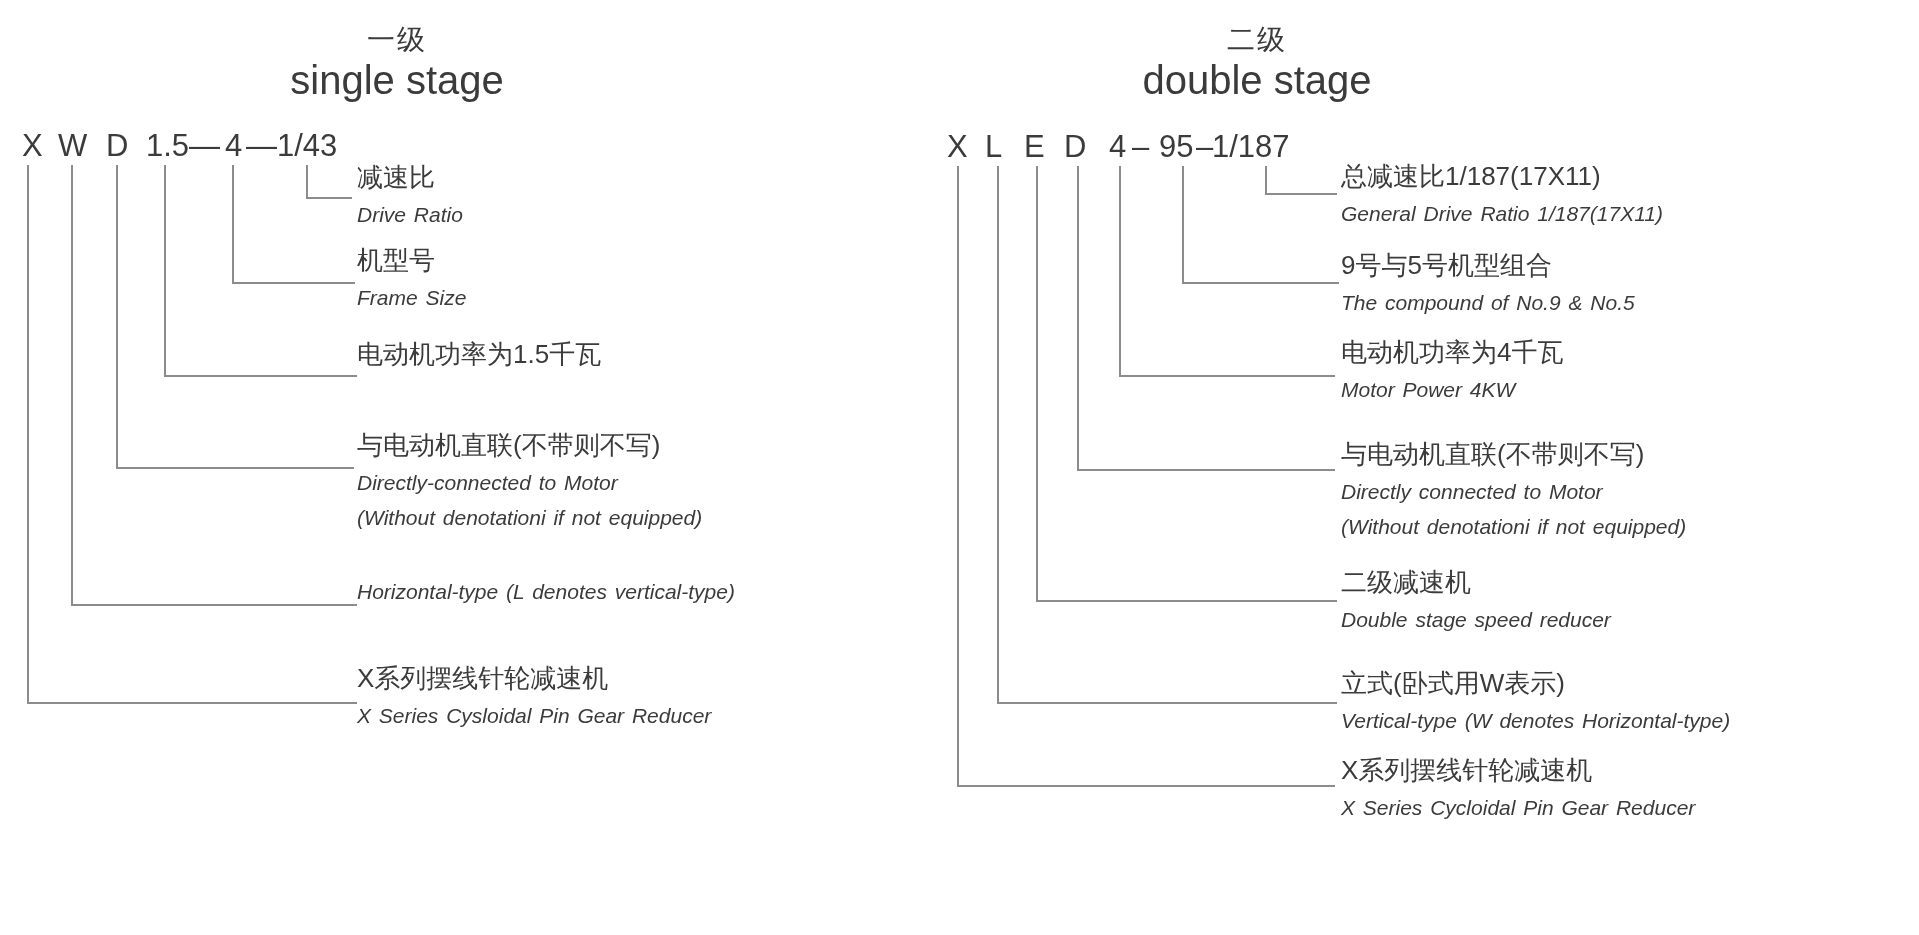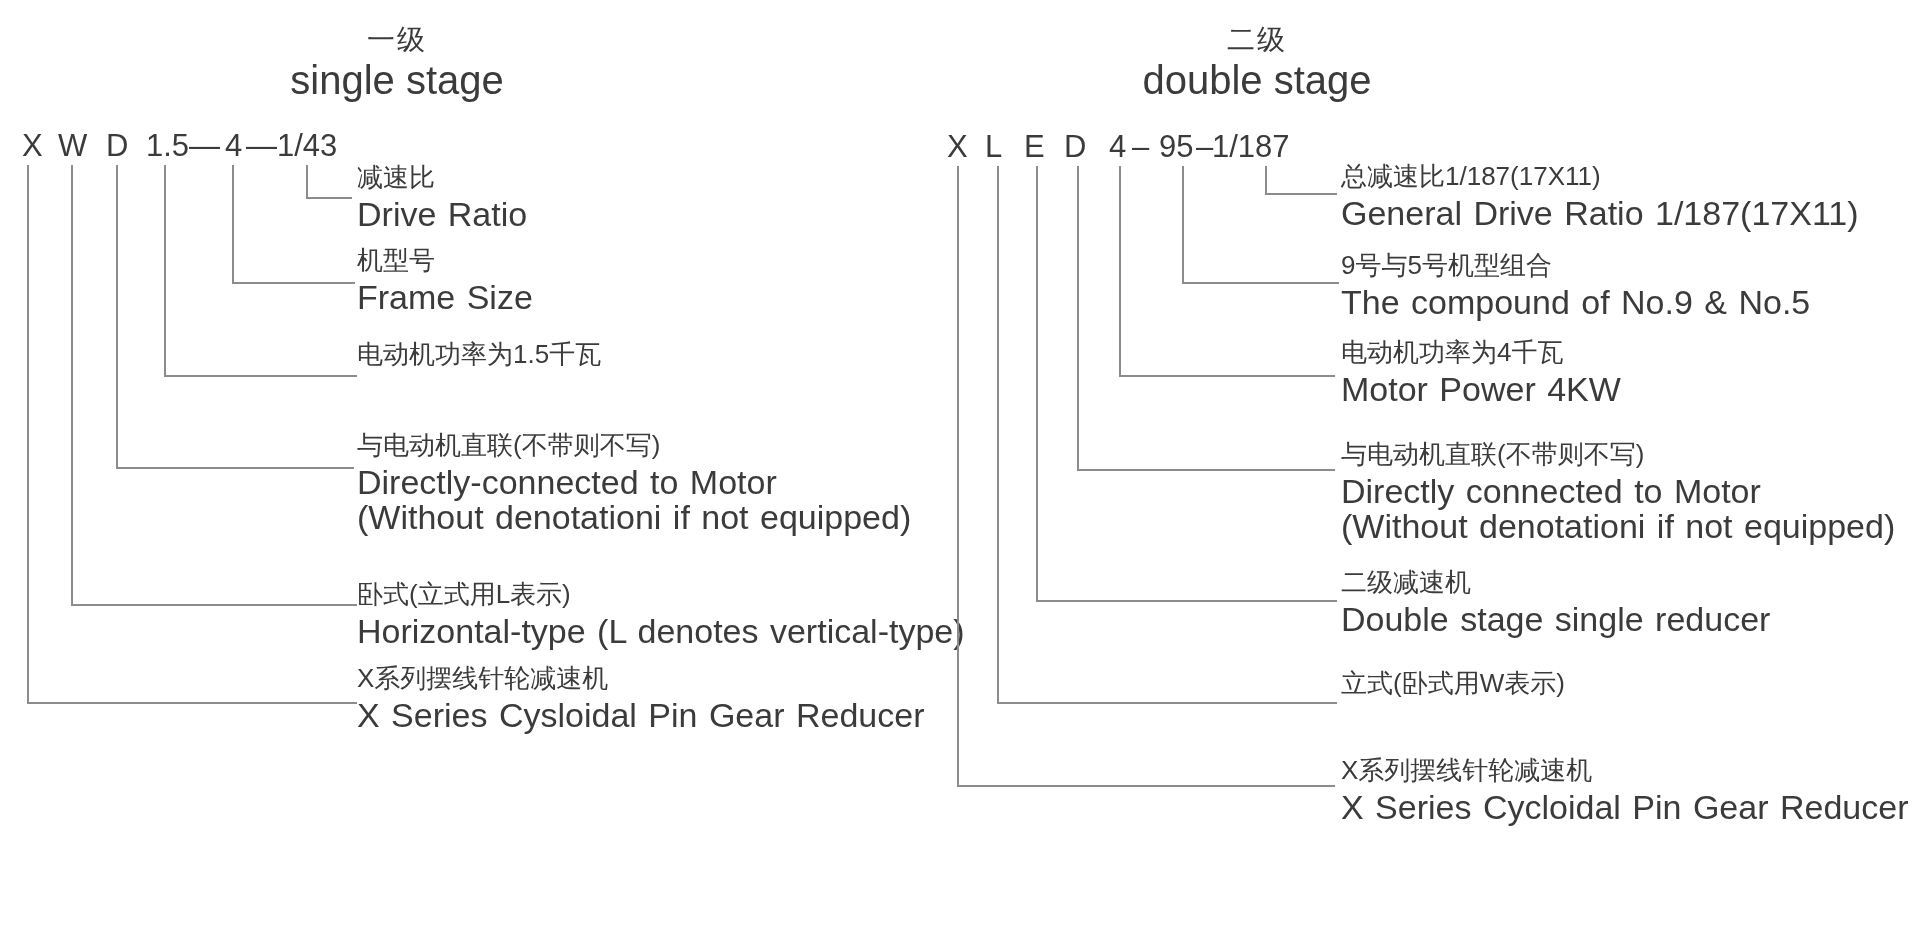--- a/index.html
+++ b/index.html
@@ -16,21 +16,21 @@
     color:var(--text);
     overflow:hidden;
   }
   .title{position:absolute;width:240px;text-align:center;white-space:nowrap;}
   .title .tzh{font-size:28px;line-height:44px;letter-spacing:2px;}
   .title .ten{font-size:40px;line-height:36px;}
   .code-seg{position:absolute;font-size:31px;line-height:32px;white-space:nowrap;}
   .conn{position:absolute;border-left:2px solid var(--line);border-bottom:2px solid var(--line);}
   .label{position:absolute;white-space:nowrap;}
   .label .zh{font-size:26px;line-height:40px;}
-  .label .en{font-size:34px;line-height:35px;word-spacing:2px;}
+  .label .en{font-size:21px;line-height:35px;word-spacing:2px;font-style:italic;}
 </style>
 </head>
 <body>
 
 <div class="stage">
 
   <section>
 
     <div class="title" style="left:277px;top:18px">
       <div class="tzh">一级</div>
@@ -63,21 +63,20 @@
     </div>
     <div class="label" style="left:357px;top:334px">
       <div class="zh">电动机功率为1.5千瓦</div>
     </div>
     <div class="label" style="left:357px;top:425px">
       <div class="zh">与电动机直联(不带则不写)</div>
       <div class="en">Directly-connected to Motor</div>
       <div class="en">(Without denotationi if not equipped)</div>
     </div>
     <div class="label" style="left:357px;top:574px">
-      <div class="zh">卧式(立式用L表示)</div>
       <div class="en">Horizontal-type (L denotes vertical-type)</div>
     </div>
     <div class="label" style="left:357px;top:658px">
       <div class="zh">X系列摆线针轮减速机</div>
       <div class="en">X Series Cysloidal Pin Gear Reducer</div>
     </div>
   </section>
 
   <section>
 
@@ -116,24 +115,25 @@
       <div class="zh">电动机功率为4千瓦</div>
       <div class="en">Motor Power 4KW</div>
     </div>
     <div class="label" style="left:1341px;top:434px">
       <div class="zh">与电动机直联(不带则不写)</div>
       <div class="en">Directly connected to Motor</div>
       <div class="en">(Without denotationi if not equipped)</div>
     </div>
     <div class="label" style="left:1341px;top:562px">
       <div class="zh">二级减速机</div>
-      <div class="en">Double stage single reducer</div>
+      <div class="en">Double stage speed reducer</div>
     </div>
     <div class="label" style="left:1341px;top:663px">
       <div class="zh">立式(卧式用W表示)</div>
+      <div class="en">Vertical-type (W denotes Horizontal-type)</div>
     </div>
     <div class="label" style="left:1341px;top:750px">
       <div class="zh">X系列摆线针轮减速机</div>
       <div class="en">X Series Cycloidal Pin Gear Reducer</div>
     </div>
   </section>
 
 </div>
 
 </body></html>

